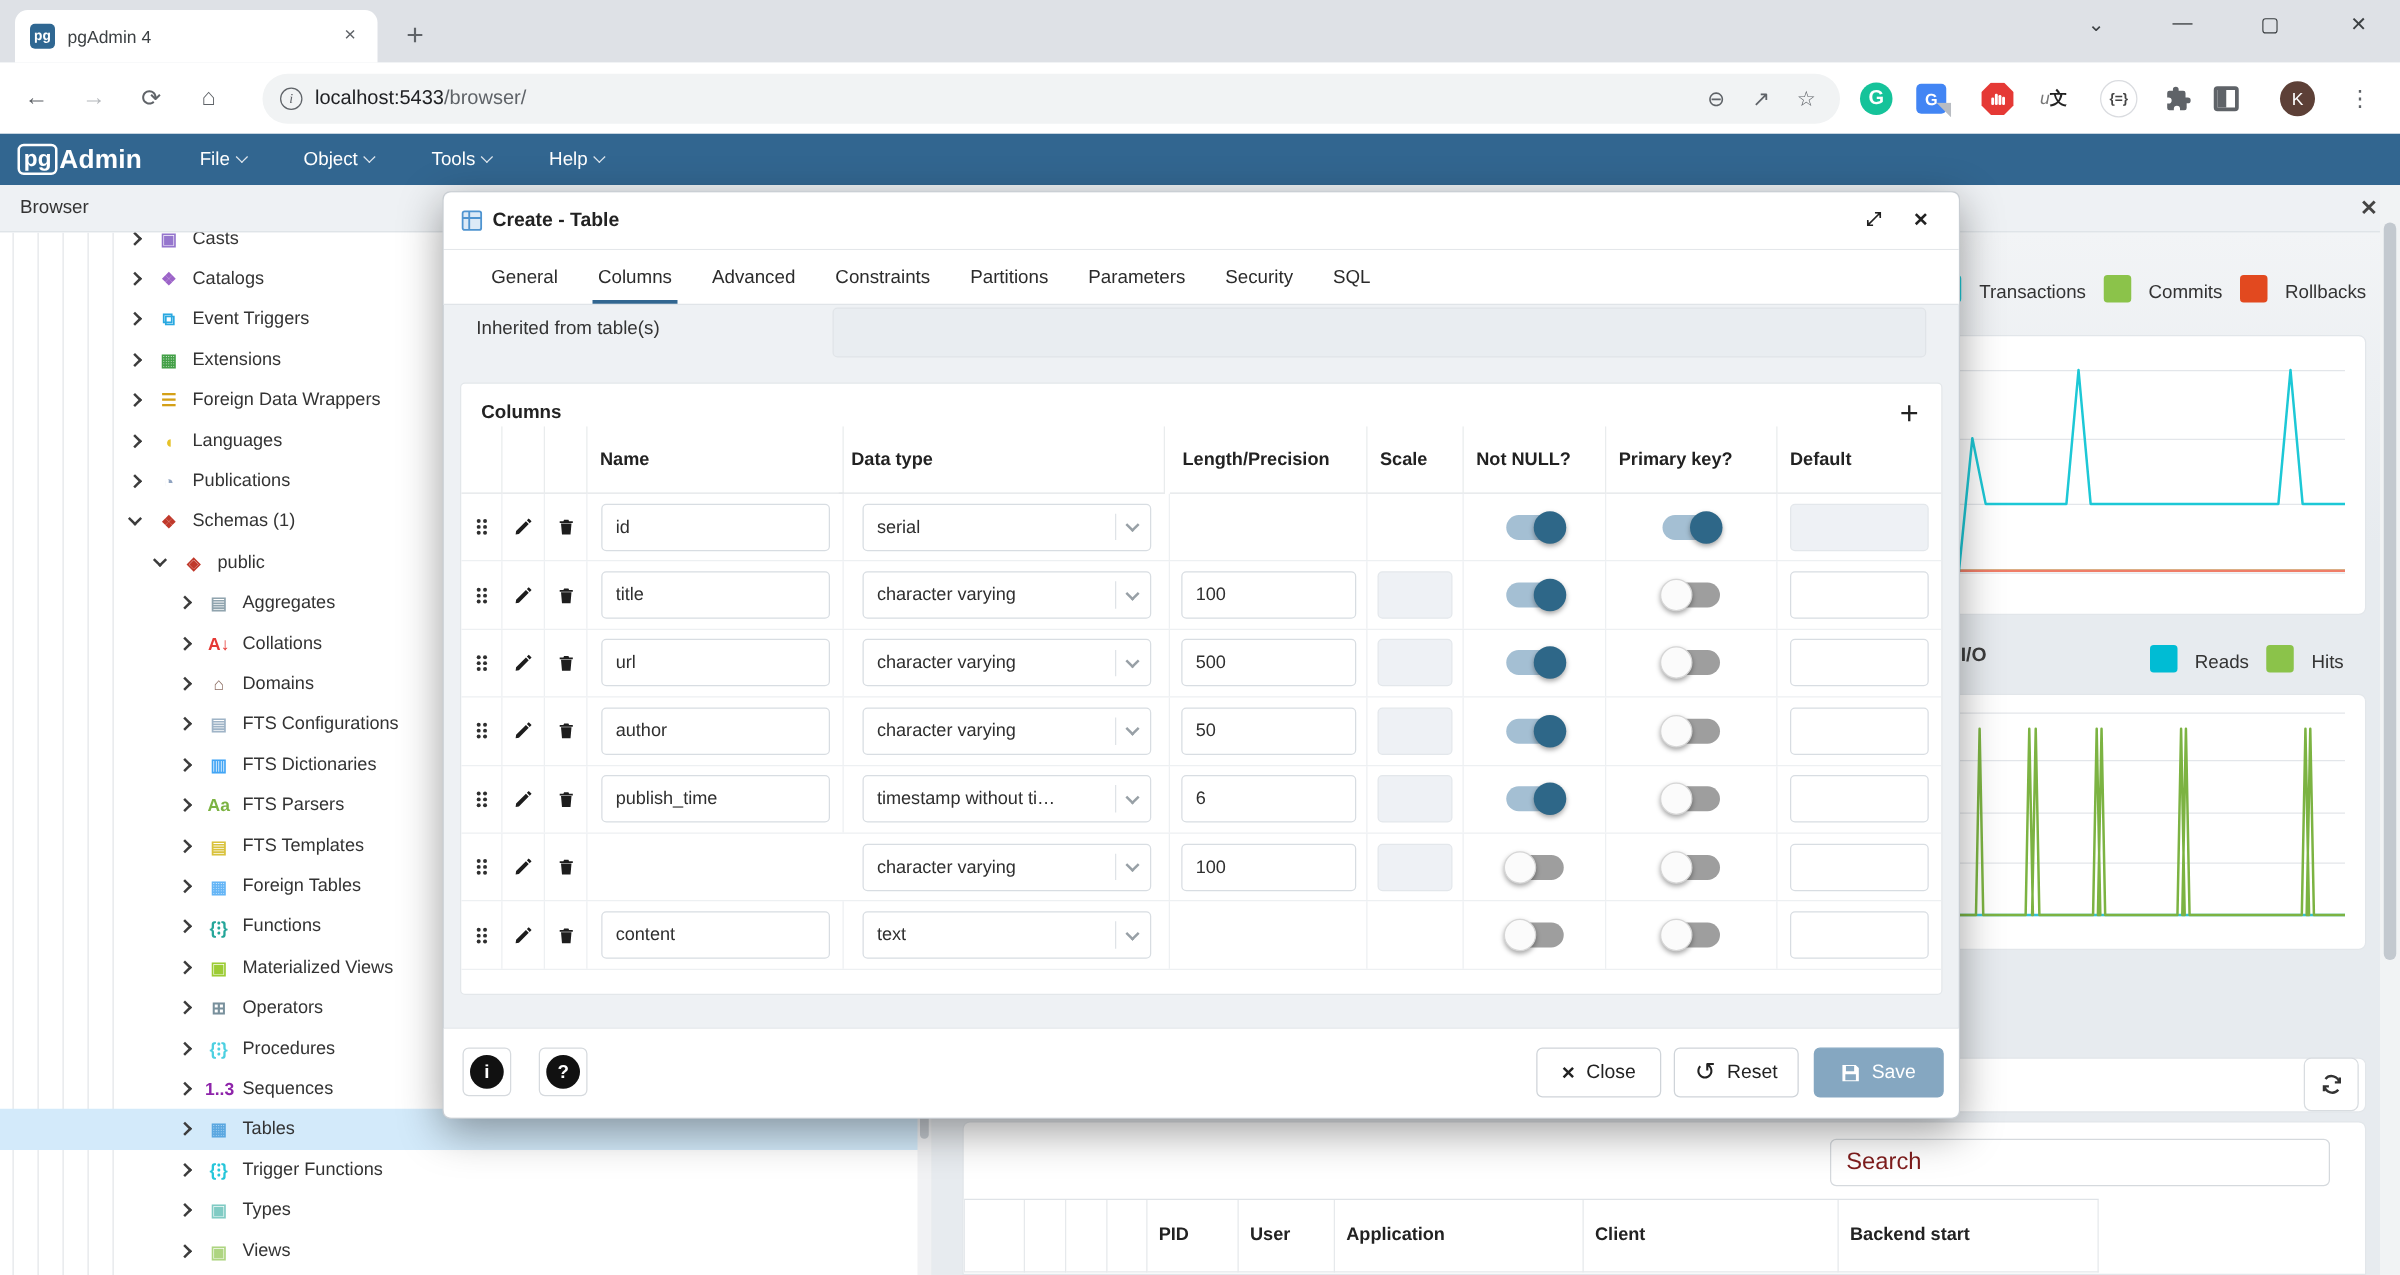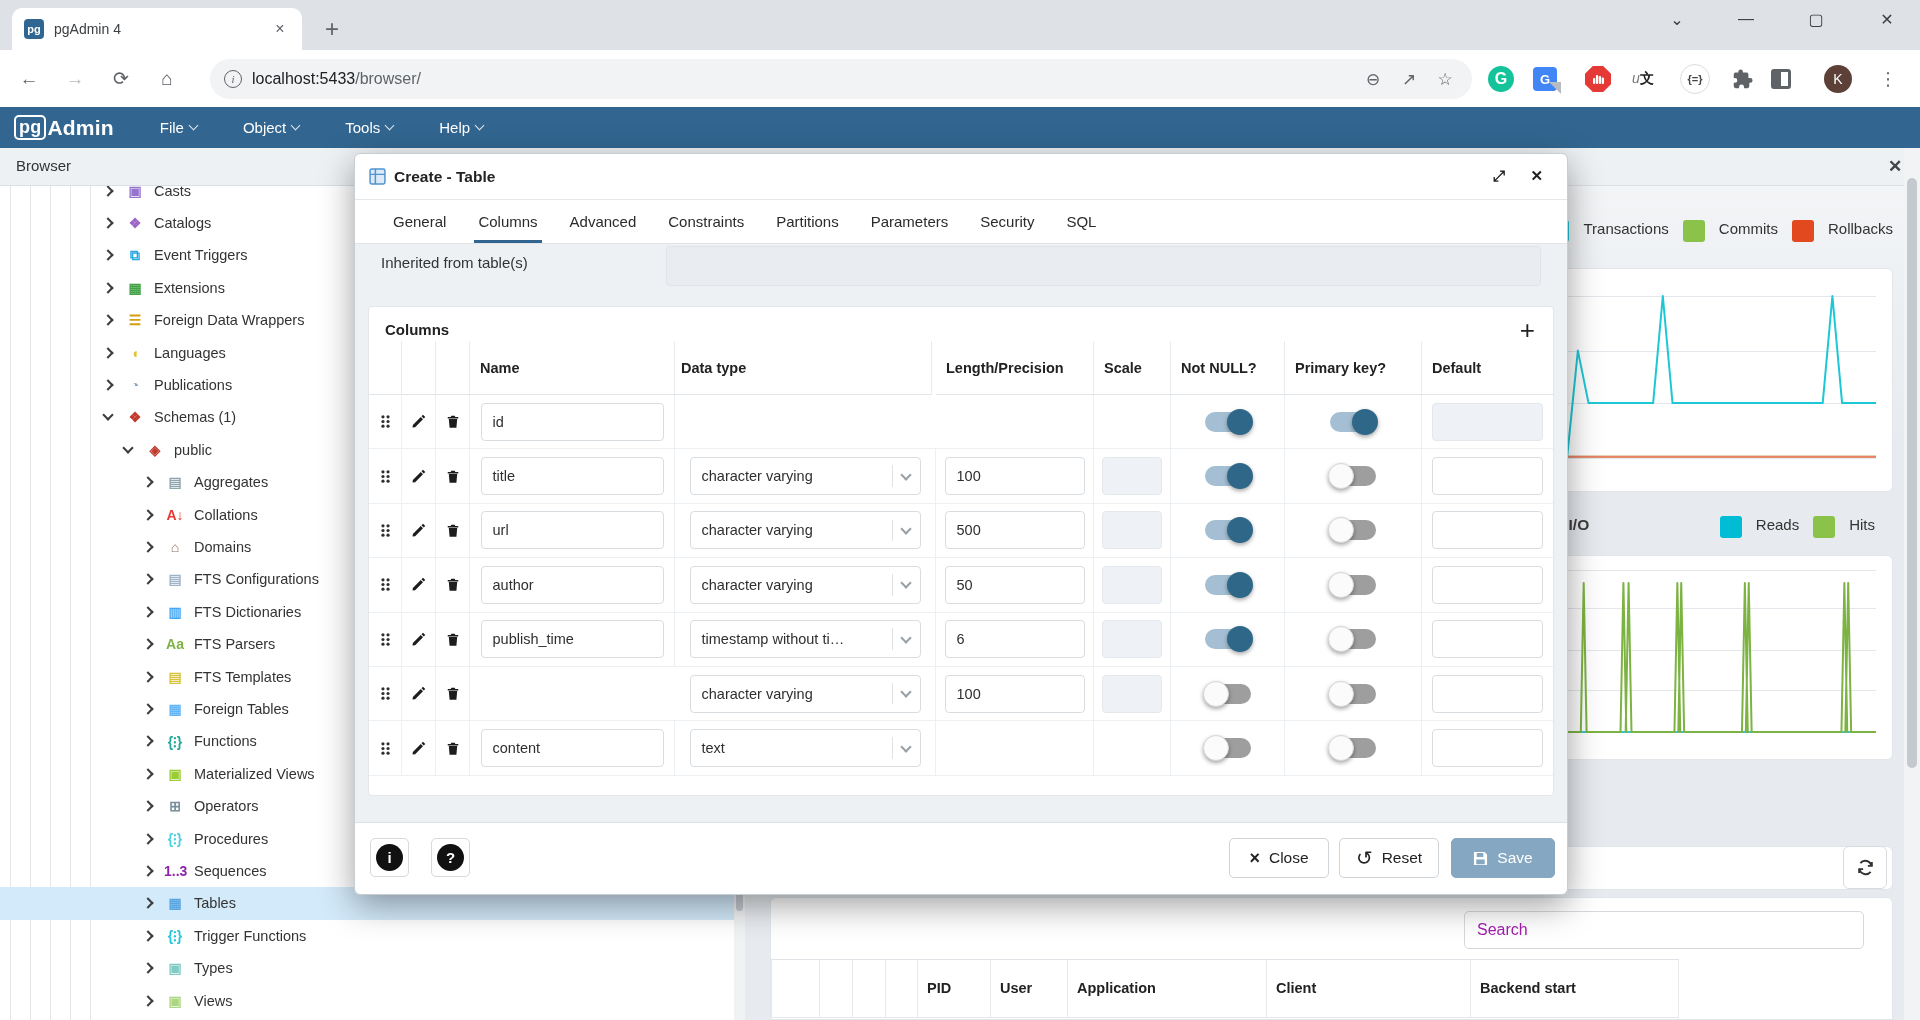--- a/index.html
+++ b/index.html
@@ -57,30 +57,30 @@
   .trow.sel{background:#d3eafa;}
   .tchev{width:8px;height:8px;border-right:2.2px solid #3c3c3c;border-bottom:2.2px solid #3c3c3c;transform:rotate(-45deg);flex:0 0 auto;}
   .tchev.open{transform:rotate(45deg);margin-top:-4px;}
   .tico{width:22px;text-align:center;font-size:14px;margin-left:12px;flex:0 0 auto;}
   .tlabel{font-size:14.5px;color:#333;margin-left:8px;white-space:nowrap;}
   .sb-track{left:734px;top:186px;width:11px;height:834px;background:#f1f2f4;}
   .sb-thumb{left:736px;top:771px;width:7px;height:140px;background:#c6cbd1;border-radius:4px;}
 
   
   .dash{left:745px;top:186px;width:1175px;height:834px;background:linear-gradient(180deg,#f2f4f6 0%,#e7ebef 30%,#e7ebef 100%);}
-  .legend{position:absolute;display:flex;align-items:flex-start;gap:14px;font-size:15px;color:#333;}
+  .legend{position:absolute;display:flex;align-items:flex-end;gap:14px;font-size:15px;color:#333;}
   .lsq{width:22px;height:22px;border-radius:3px;display:inline-block;}
   .card{position:absolute;background:#fff;border:1px solid #e2e6ea;border-radius:6px;}
   .plot{position:absolute;left:12px;right:16px;top:6px;bottom:6px;}
   .gline{position:absolute;left:0;right:0;height:1px;background:#e3e6ea;}
   .plot svg{position:absolute;left:0;top:0;width:100%;height:100%;}
   .bio-title{font-size:15.5px;font-weight:bold;color:#3d3d3d;}
   .rfbtn{position:absolute;background:#fff;border:1px solid #d8dce0;border-radius:6px;display:flex;align-items:center;justify-content:center;color:#333;font-size:19px;}
   .sessions{position:absolute;background:#fff;border:1px solid #e2e6ea;border-radius:6px 6px 0 0;}
-  .search{position:absolute;height:38px;border:1px solid #d5d9dd;border-radius:5px;background:#fff;color:#a21caf;font-size:16px;padding:0 12px;display:flex;align-items:center;}
+  .search{position:absolute;height:38px;border:1px solid #d5d9dd;border-radius:5px;background:#fff;color:#7f1d1d;font-size:19px;padding:0 12px;display:flex;align-items:center;}
   .stable{position:absolute;display:flex;border-top:1px solid #dfe3e7;border-left:1px solid #e6e9ec;background:#fff;}
   .scell{height:58px;border-right:1px solid #e6e9ec;border-bottom:1px solid #e6e9ec;font-size:14.5px;font-weight:bold;color:#222;padding:20px 0 0 9px;}
   .vscroll-track{left:1904px;top:148px;width:16px;height:872px;background:#f1f3f4;}
   .vscroll-thumb{left:1907px;top:178px;width:10px;height:590px;background:#c3c9cf;border-radius:5px;}
 
   
   .dialog{left:354px;top:153px;width:1214px;height:742px;background:#eef1f4;border-radius:6px;box-shadow:0 10px 34px rgba(0,0,0,.38);border:1px solid #c8cdd2;}
   .dlg-titlebar{position:absolute;left:0;top:0;right:0;height:46px;background:#fff;border-radius:6px 6px 0 0;border-bottom:1px solid #e4e7ea;display:flex;align-items:center;}
   .dlg-title{font-size:15.5px;font-weight:bold;color:#222;margin-left:8px;}
   .dlg-tbicon{margin-left:14px;display:flex;}
@@ -486,20 +486,29 @@
               </svg>
             </div>
             <div class="gc" style="left: 67px; width: 34px;">
               <svg viewBox="0 0 16 16" width="14" height="15">
                 <path fill="#1d1d1d" d="M3.2 5h9.6l-.9 10H4.1zM6 1.5h4l.6 1.3H14v1.7H2V2.8h3.4z"></path>
               </svg>
             </div>
             <div class="gc" style="left: 101px; width: 205px;">
               <div class="ginput" style="width: 183px;">id</div>
             </div>
+            <div class="gc" style="left: 306px; width: 261px;">
+              <div class="ginput gsel" style="width: 231px;">
+                <span>serial</span>
+                <span class="selr">
+                  <span class="seldiv"></span>
+                  <span class="chev"></span>
+                </span>
+              </div>
+            </div>
             <div class="gc" style="left: 567px; width: 158px;"></div>
             <div class="gc" style="left: 725px; width: 77px;"></div>
             <div class="gc" style="left: 802px; width: 114px;">
               <div class="toggle on">
                 <div class="knob"></div>
               </div>
             </div>
             <div class="gc" style="left: 916px; width: 137px;">
               <div class="toggle on">
                 <div class="knob"></div>

